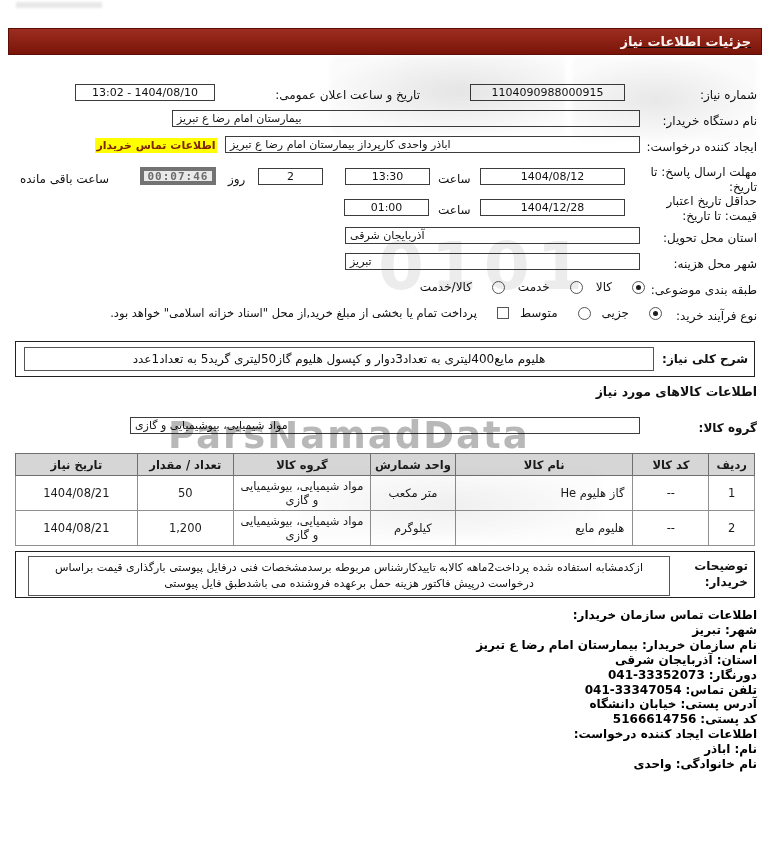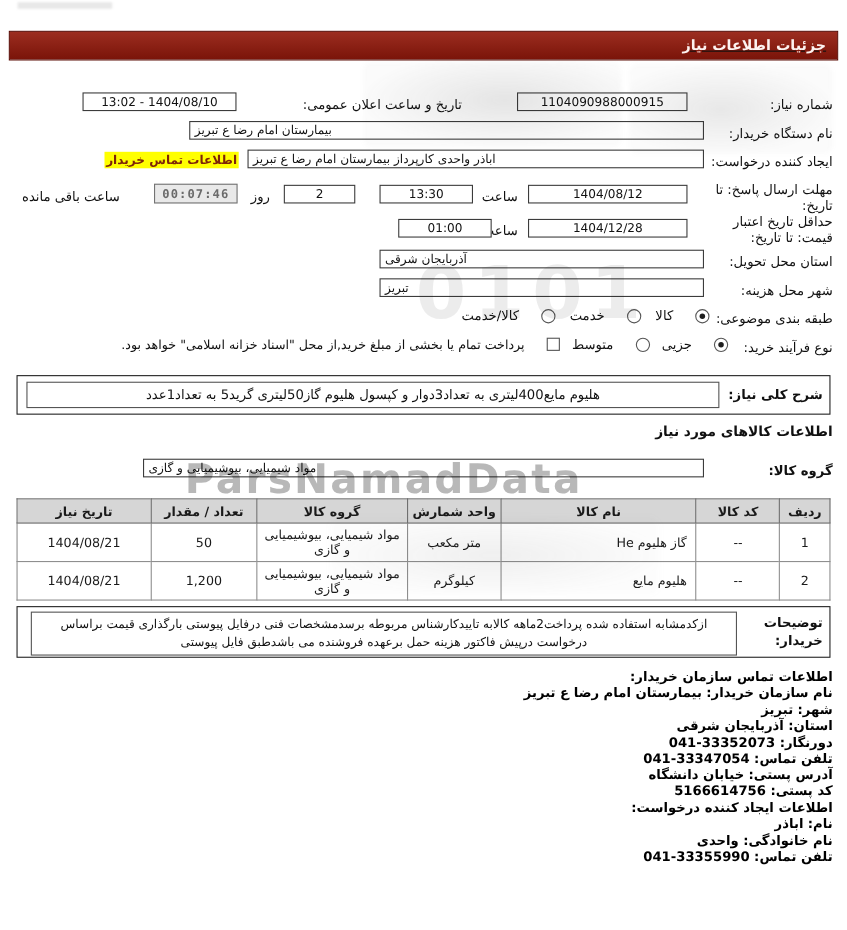--- a/index.html
+++ b/index.html
@@ -16,21 +16,21 @@
   
   .lbl{position:absolute;font-size:12px;color:#111;white-space:nowrap;z-index:2;}
   .lblwrap{white-space:normal;text-align:right;line-height:1.25;}
   .bold{font-weight:bold;}
   .ibox{position:absolute;height:17px;border:1px solid #3c3c3c;background:#fff;font-size:11px;
     display:flex;align-items:center;justify-content:center;z-index:2;overflow:hidden;}
   .ibox.rt{justify-content:flex-end;padding-left:4px;padding-right:6px;}
   .ltr{direction:ltr;unicode-bidi:embed;}
   .ylink{position:absolute;height:15px;background:#ffff00;color:#7e2408;font-size:11px;font-weight:bold;
     display:flex;align-items:center;justify-content:center;z-index:2;cursor:pointer;}
-  .timer{position:absolute;height:18px;background:#e9e9e9;border:1px solid #737373;color:#6b6b6b;
+  .timer{position:absolute;height:18px;background:#e9e9e9;border:4px solid #737373;color:#6b6b6b;
     font-weight:bold;font-size:11px;letter-spacing:1px;display:flex;align-items:center;justify-content:center;
     z-index:2;font-family:"DejaVu Sans Mono",monospace;}
 
   
   .radiorow{position:absolute;display:flex;direction:rtl;align-items:center;gap:13px;z-index:2;font-size:12px;}
   .ritem{display:flex;align-items:center;gap:20px;white-space:nowrap;}
   .ritem .txt{white-space:nowrap;}
   .ritem .longtxt{white-space:nowrap;font-size:11.5px;}
   .radio{width:13px;height:13px;border:1px solid #555;border-radius:50%;background:#fff;position:relative;flex:0 0 auto;}
   .radio.on::after{content:"";position:absolute;inset:3px;background:#1d1d1d;border-radius:50%;}
@@ -95,21 +95,21 @@
   <span class="lbl" style="top:172px;left:438px">ساعت</span>
   <div class="ibox ltr" style="top:168px;left:345px;width:85px">13:30</div>
   <div class="ibox ltr" style="top:168px;left:258px;width:65px">2</div>
   <span class="lbl" style="top:172px;left:228px">روز</span>
   <div class="timer ltr" style="top:167px;left:140px;width:76px">00:07:46</div>
   <span class="lbl" style="top:172px;left:20px">ساعت باقی مانده</span>
 
   <span class="lbl lblwrap" style="top:194px;right:13px;width:112px">حداقل تاریخ اعتبار قیمت: تا تاریخ:</span>
   <div class="ibox ltr" style="top:199px;left:480px;width:145px">1404/12/28</div>
   <span class="lbl" style="top:203px;left:438px">ساعت</span>
-  <div class="ibox ltr" style="top:199px;left:362px;width:85px">01:00</div>
+  <div class="ibox ltr" style="top:199px;left:344px;width:85px">01:00</div>
 
   <span class="lbl" style="top:231px;right:13px">استان محل تحویل:</span>
   <div class="ibox rt" style="top:227px;left:345px;width:295px">آذربایجان شرقی</div>
 
   <span class="lbl" style="top:257px;right:13px">شهر محل هزینه:</span>
   <div class="ibox rt" style="top:253px;left:345px;width:295px">تبریز</div>
 
   <span class="lbl" style="top:283px;right:13px">طبقه بندی موضوعی:</span>
   <div class="radiorow" style="top:280px;left:375px;width:270px">
     <span class="ritem">
@@ -186,31 +186,30 @@
     </tbody>
   </table>
 
   <div class="obox" style="top:551px;height:47px">
     <div class="obox-label wrapped">توضیحات خریدار:</div>
     <div class="obox-inner notes">ازکدمشابه استفاده شده پرداخت2ماهه کالابه تاییدکارشناس مربوطه برسدمشخصات فنی درفایل پیوستی بارگذاری قیمت براساس درخواست درپیش فاکتور هزینه حمل برعهده فروشنده می باشدطبق فایل پیوستی</div>
   </div>
 
   <div class="contact">
     <div class="cline"><span class="clbl">اطلاعات تماس سازمان خریدار:</span><span class="cval"></span></div>
+    <div class="cline"><span class="clbl">شهر:</span><span class="cval">تبریز</span></div>
     <div class="cline"><span class="clbl">نام سازمان خریدار:</span><span class="cval">بیمارستان امام رضا ع تبریز</span></div>
-    <div class="cline"><span class="clbl">شهر:</span><span class="cval">تبریز</span></div>
     <div class="cline"><span class="clbl">استان:</span><span class="cval">آذربایجان شرقی</span></div>
     <div class="cline"><span class="clbl">دورنگار:</span><span class="cval ltr">041-33352073</span></div>
     <div class="cline"><span class="clbl">تلفن تماس:</span><span class="cval ltr">041-33347054</span></div>
     <div class="cline"><span class="clbl">آدرس پستی:</span><span class="cval">خیابان دانشگاه</span></div>
     <div class="cline"><span class="clbl">کد پستی:</span><span class="cval ltr">5166614756</span></div>
     <div class="cline"><span class="clbl">اطلاعات ایجاد کننده درخواست:</span><span class="cval"></span></div>
     <div class="cline"><span class="clbl">نام:</span><span class="cval">اباذر</span></div>
     <div class="cline"><span class="clbl">نام خانوادگی:</span><span class="cval">واحدی</span></div>
-    <div class="cline"><span class="clbl">تلفن تماس:</span><span class="cval ltr">041-33355990</span></div>
   </div>
 
   <div class="wm wm-photo1"></div>
   <div class="wm wm-photo2"></div>
   <div class="wm wm-photo3"></div>
   <div class="wm wm-digits">0101</div>
   <div class="wm wm-brand">ParsNamadData</div>
 
 </div>
 

